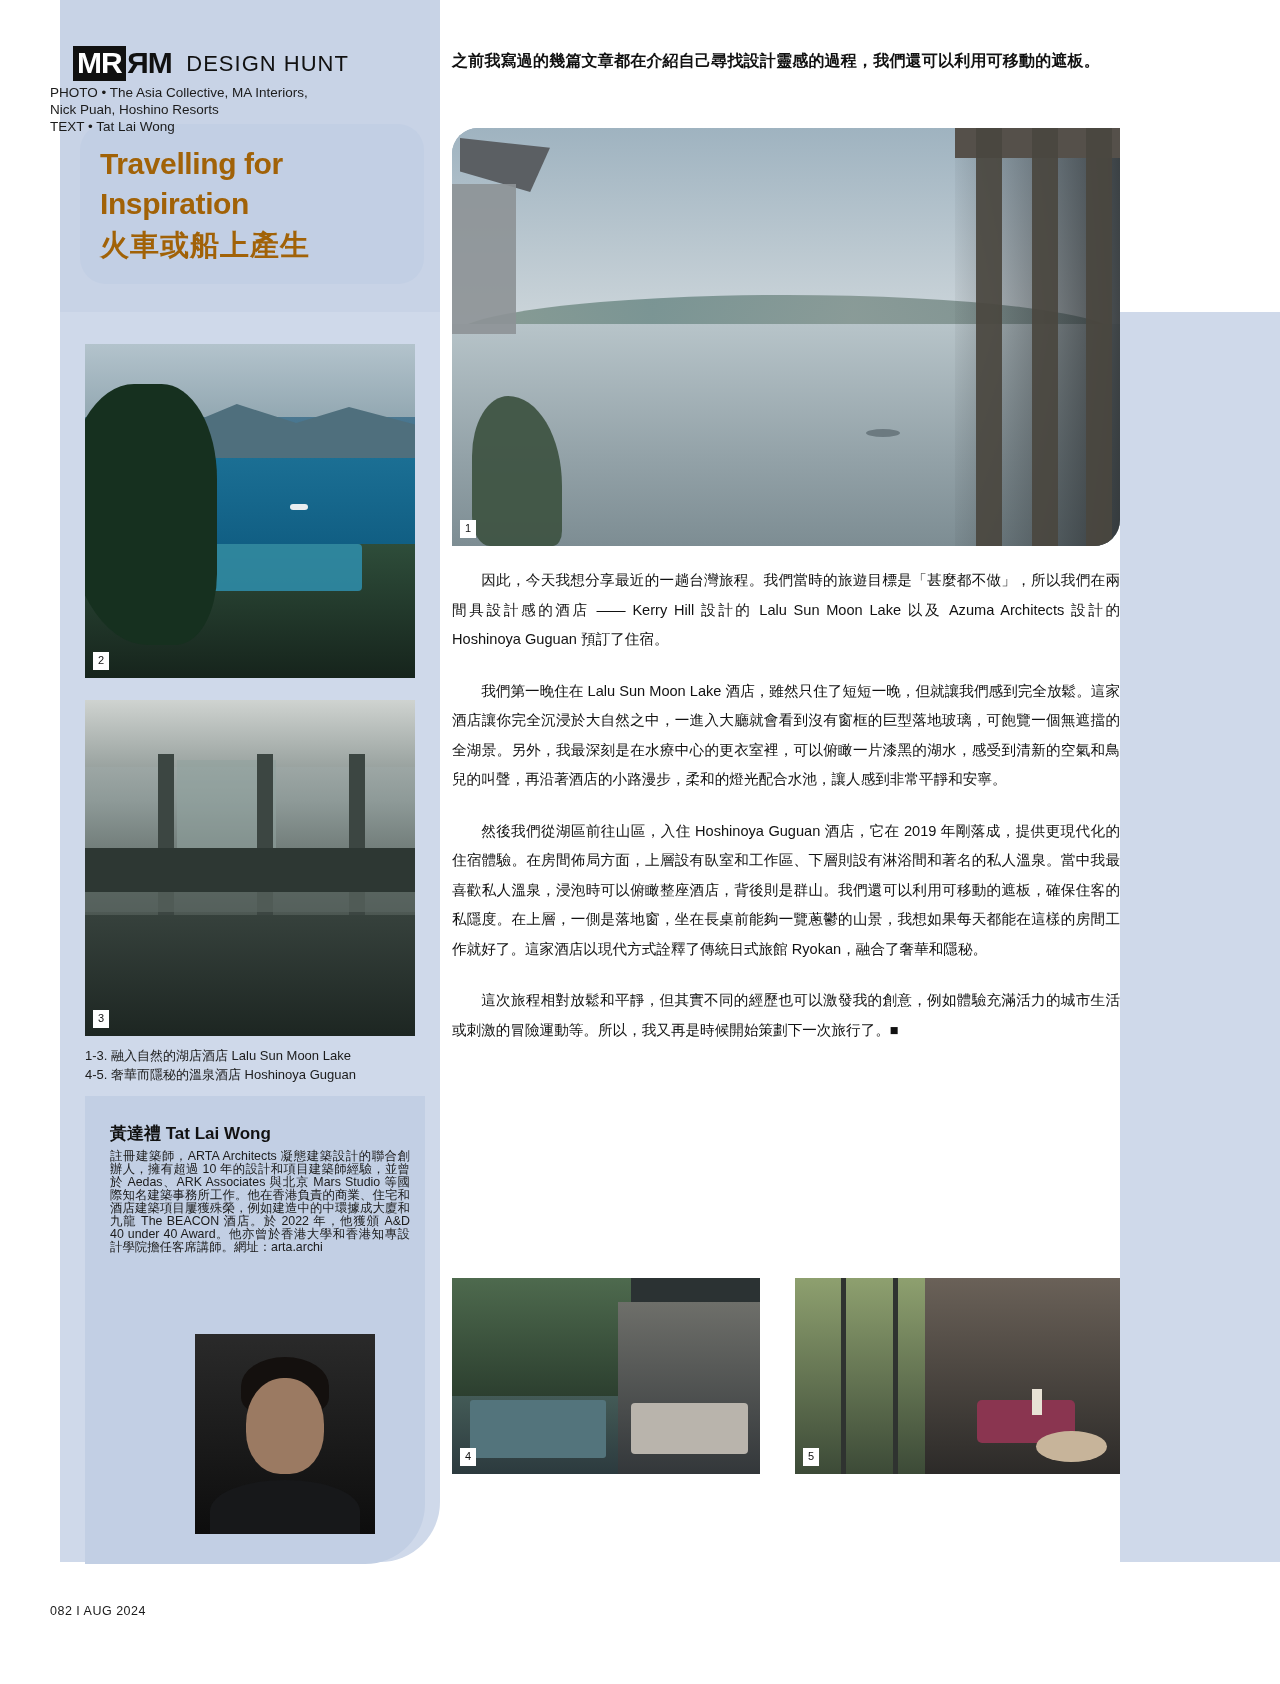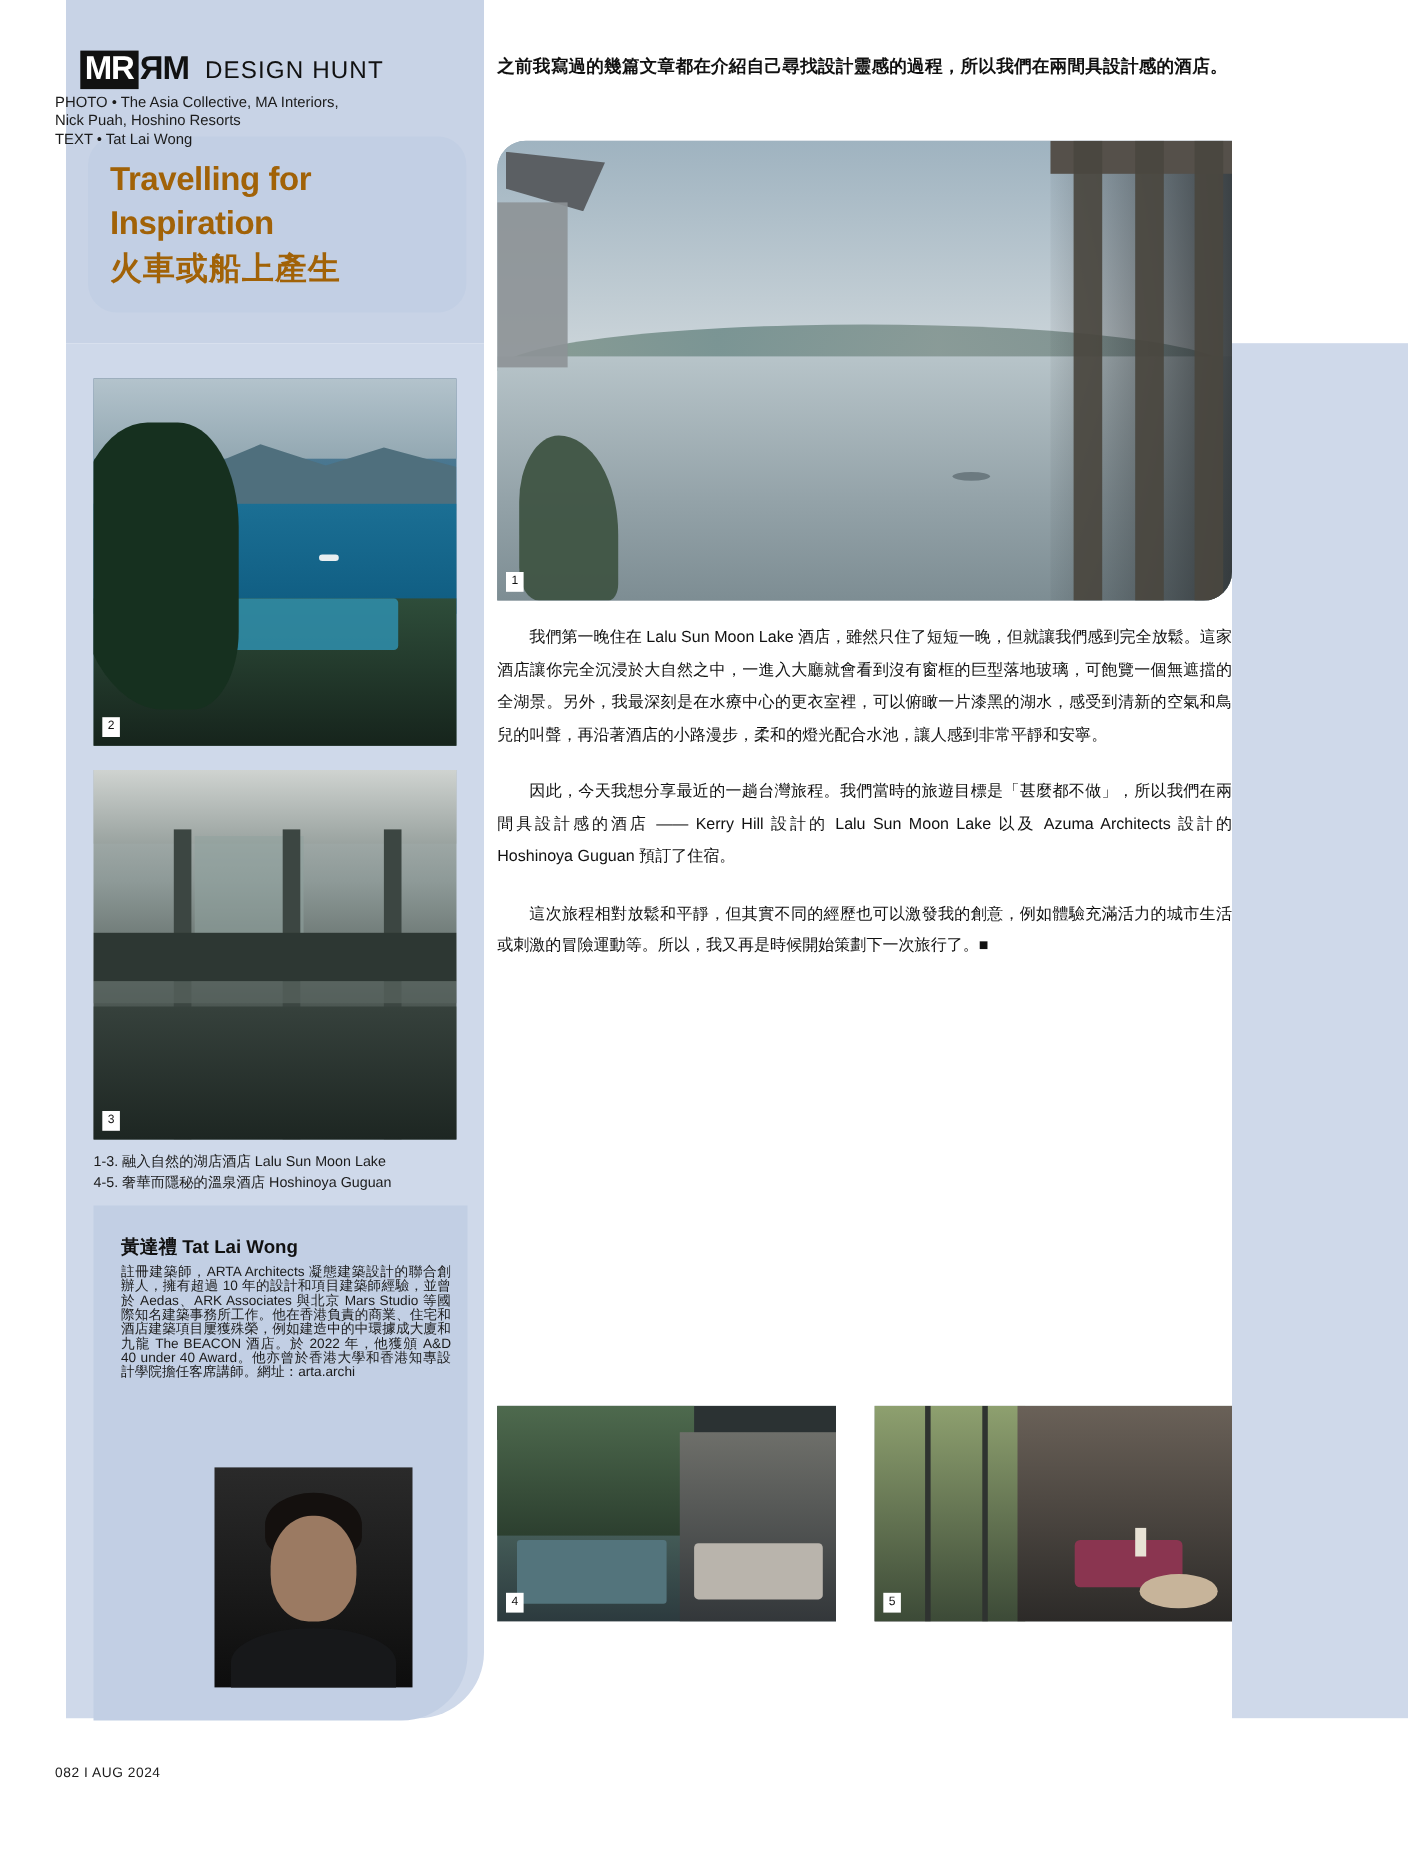--- a/index.html
+++ b/index.html
@@ -248,21 +248,22 @@
 
 <div class="bio-card"></div>
 <div class="bio-name">黃達禮 Tat Lai Wong</div>
 <div class="bio-text">註冊建築師，ARTA Architects 凝態建築設計的聯合創辦人，擁有超過 10 年的設計和項目建築師經驗，並曾於 Aedas、ARK Associates 與北京 Mars Studio 等國際知名建築事務所工作。他在香港負責的商業、住宅和酒店建築項目屢獲殊榮，例如建造中的中環據成大廈和九龍 The BEACON 酒店。於 2022 年，他獲頒 A&amp;D 40 under 40 Award。他亦曾於香港大學和香港知專設計學院擔任客席講師。網址：arta.archi</div>
 <div class="portrait">
   <div class="hair"></div>
   <div class="face"></div>
   <div class="body"></div>
 </div>
 
-<div class="lede">之前我寫過的幾篇文章都在介紹自己尋找設計靈感的過程，所以我們在兩間具設計感的酒店。</div>
+<div class="lede">之前我寫過的幾篇文章都在介紹自己尋找設計靈感的過程，我們還可以利用可移動的遮板。</div>
 
 <div class="body-col">
+  <p>因此，今天我想分享最近的一趟台灣旅程。我們當時的旅遊目標是「甚麼都不做」，所以我們在兩間具設計感的酒店 —— Kerry Hill 設計的 Lalu Sun Moon Lake 以及 Azuma Architects 設計的 Hoshinoya Guguan 預訂了住宿。</p>
   <p>我們第一晚住在 Lalu Sun Moon Lake 酒店，雖然只住了短短一晚，但就讓我們感到完全放鬆。這家酒店讓你完全沉浸於大自然之中，一進入大廳就會看到沒有窗框的巨型落地玻璃，可飽覽一個無遮擋的全湖景。另外，我最深刻是在水療中心的更衣室裡，可以俯瞰一片漆黑的湖水，感受到清新的空氣和鳥兒的叫聲，再沿著酒店的小路漫步，柔和的燈光配合水池，讓人感到非常平靜和安寧。</p>
-  <p>因此，今天我想分享最近的一趟台灣旅程。我們當時的旅遊目標是「甚麼都不做」，所以我們在兩間具設計感的酒店 —— Kerry Hill 設計的 Lalu Sun Moon Lake 以及 Azuma Architects 設計的 Hoshinoya Guguan 預訂了住宿。</p>
+  <p>然後我們從湖區前往山區，入住 Hoshinoya Guguan 酒店，它在 2019 年剛落成，提供更現代化的住宿體驗。在房間佈局方面，上層設有臥室和工作區、下層則設有淋浴間和著名的私人溫泉。當中我最喜歡私人溫泉，浸泡時可以俯瞰整座酒店，背後則是群山。我們還可以利用可移動的遮板，確保住客的私隱度。在上層，一側是落地窗，坐在長桌前能夠一覽蔥鬱的山景，我想如果每天都能在這樣的房間工作就好了。這家酒店以現代方式詮釋了傳統日式旅館 Ryokan，融合了奢華和隱秘。</p>
   <p>這次旅程相對放鬆和平靜，但其實不同的經歷也可以激發我的創意，例如體驗充滿活力的城市生活或刺激的冒險運動等。所以，我又再是時候開始策劃下一次旅行了。■</p>
 </div>
 
 <div class="footer">082 I AUG 2024</div>
 
 </body></html>

